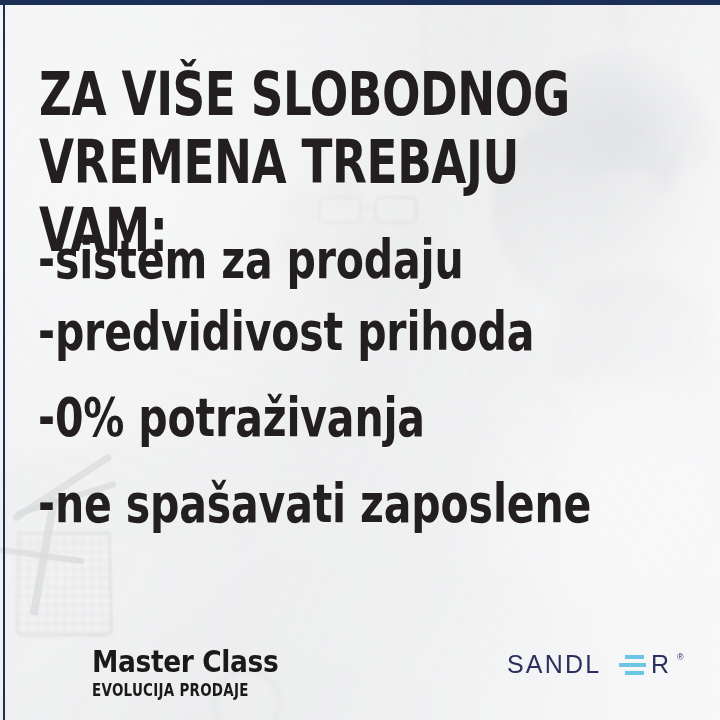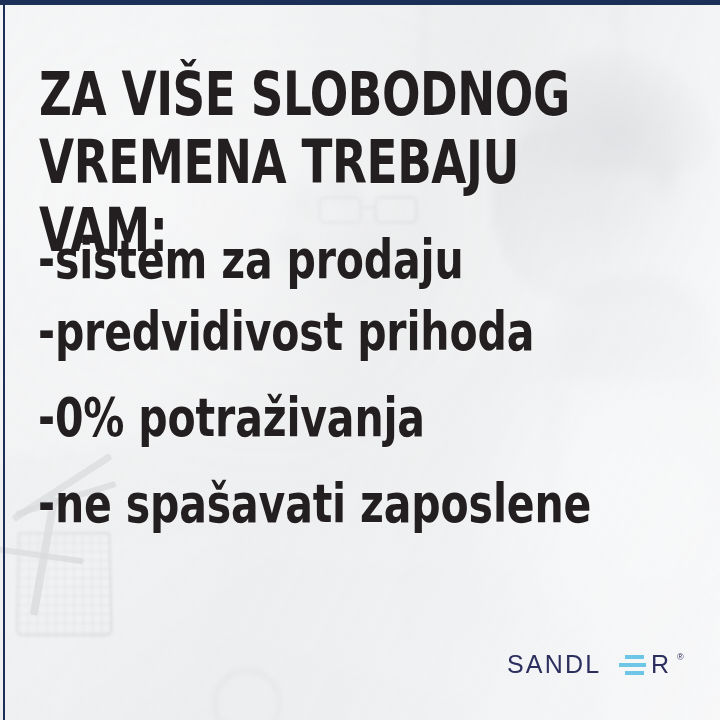--- a/index.html
+++ b/index.html
@@ -427,20 +427,24 @@
       <span class="l2">VREMENA TREBAJU VAM:</span>
     </div>
 
     <div class="bullets">
       <span class="b">-sistem za prodaju</span>
       <span class="b">-predvidivost prihoda</span>
       <span class="b gap">-0% potraživanja</span>
       <span class="b gap">-ne spašavati zaposlene</span>
     </div>
 
+    <div class="masterclass">
+      <div class="mc-title">Master Class</div>
+      <div class="mc-sub">EVOLUCIJA PRODAJE</div>
+    </div>
 
     <div class="sandler">
       <svg width="168" height="26" viewBox="0 0 168 26">
         <g fill="#2c2e5e" font-family="Liberation Sans, sans-serif" font-size="25" font-weight="400" letter-spacing="2.2">
           <text x="0" y="21">SANDL</text>
           <text x="144" y="21">R</text>
         </g>
         <g>
           <rect x="118" y="3" width="19" height="4" fill="#6ec6e6"></rect>
           <rect x="112" y="11" width="27" height="4" fill="#6ec6e6"></rect>

